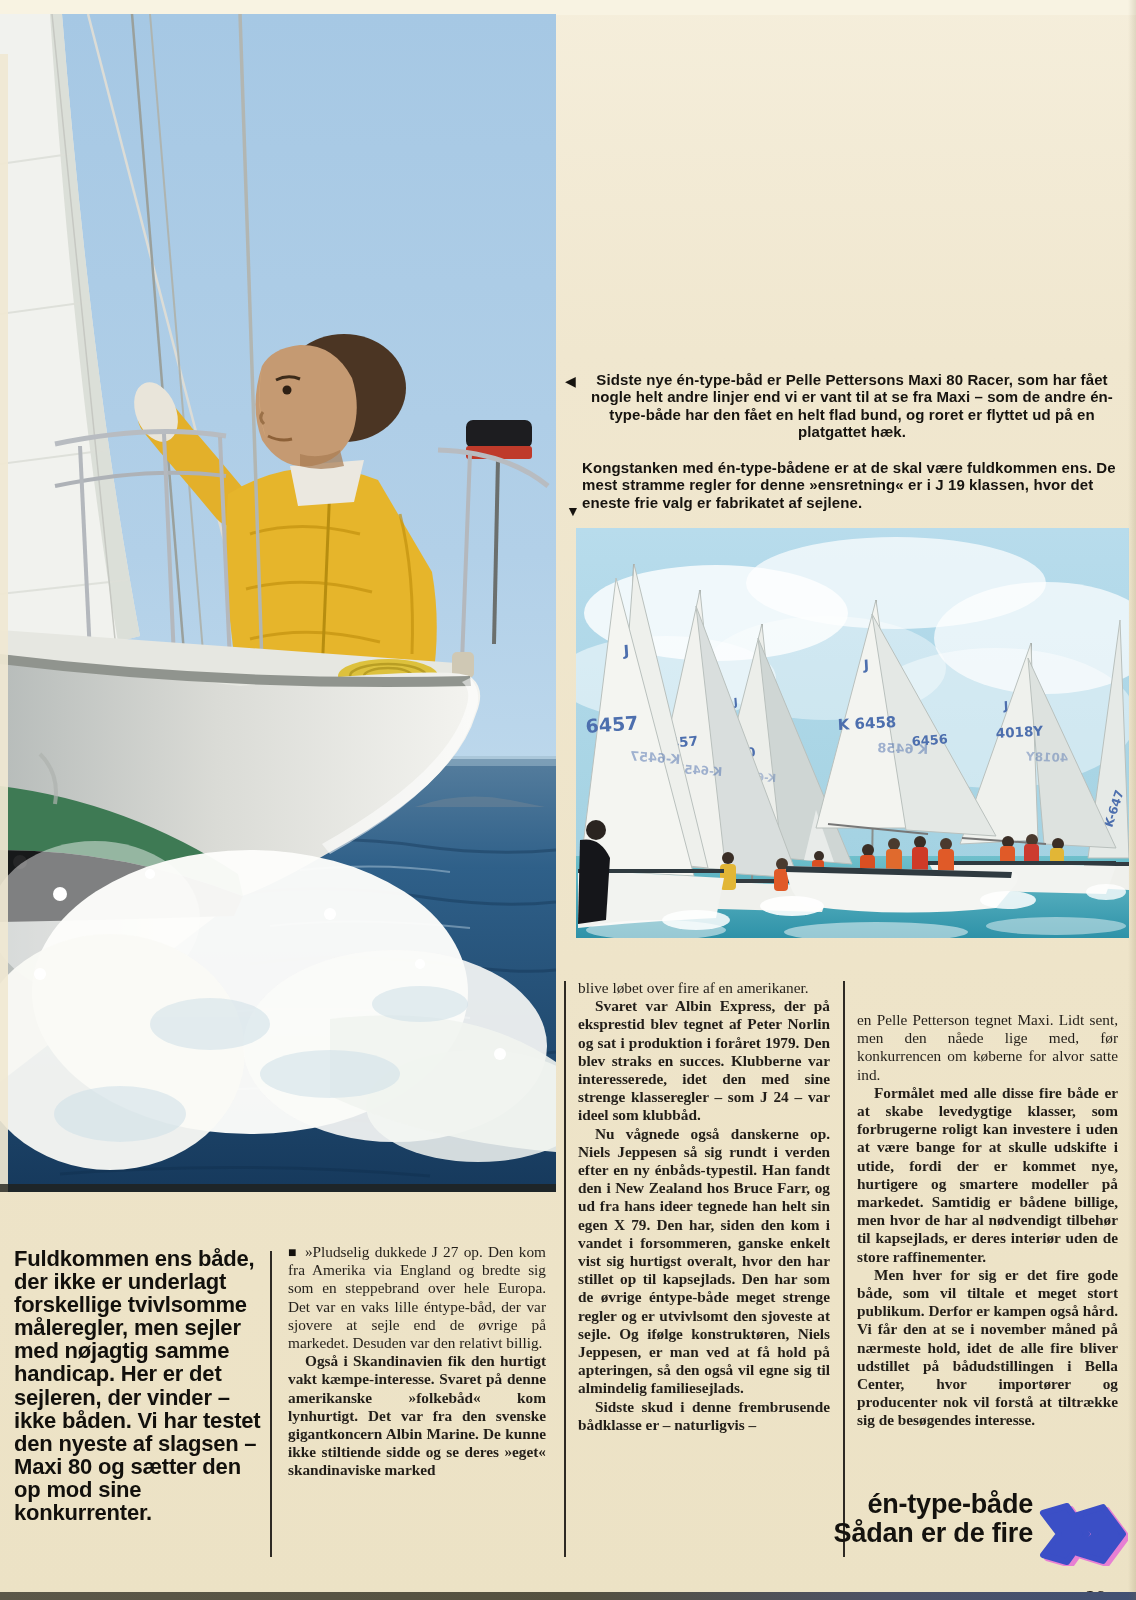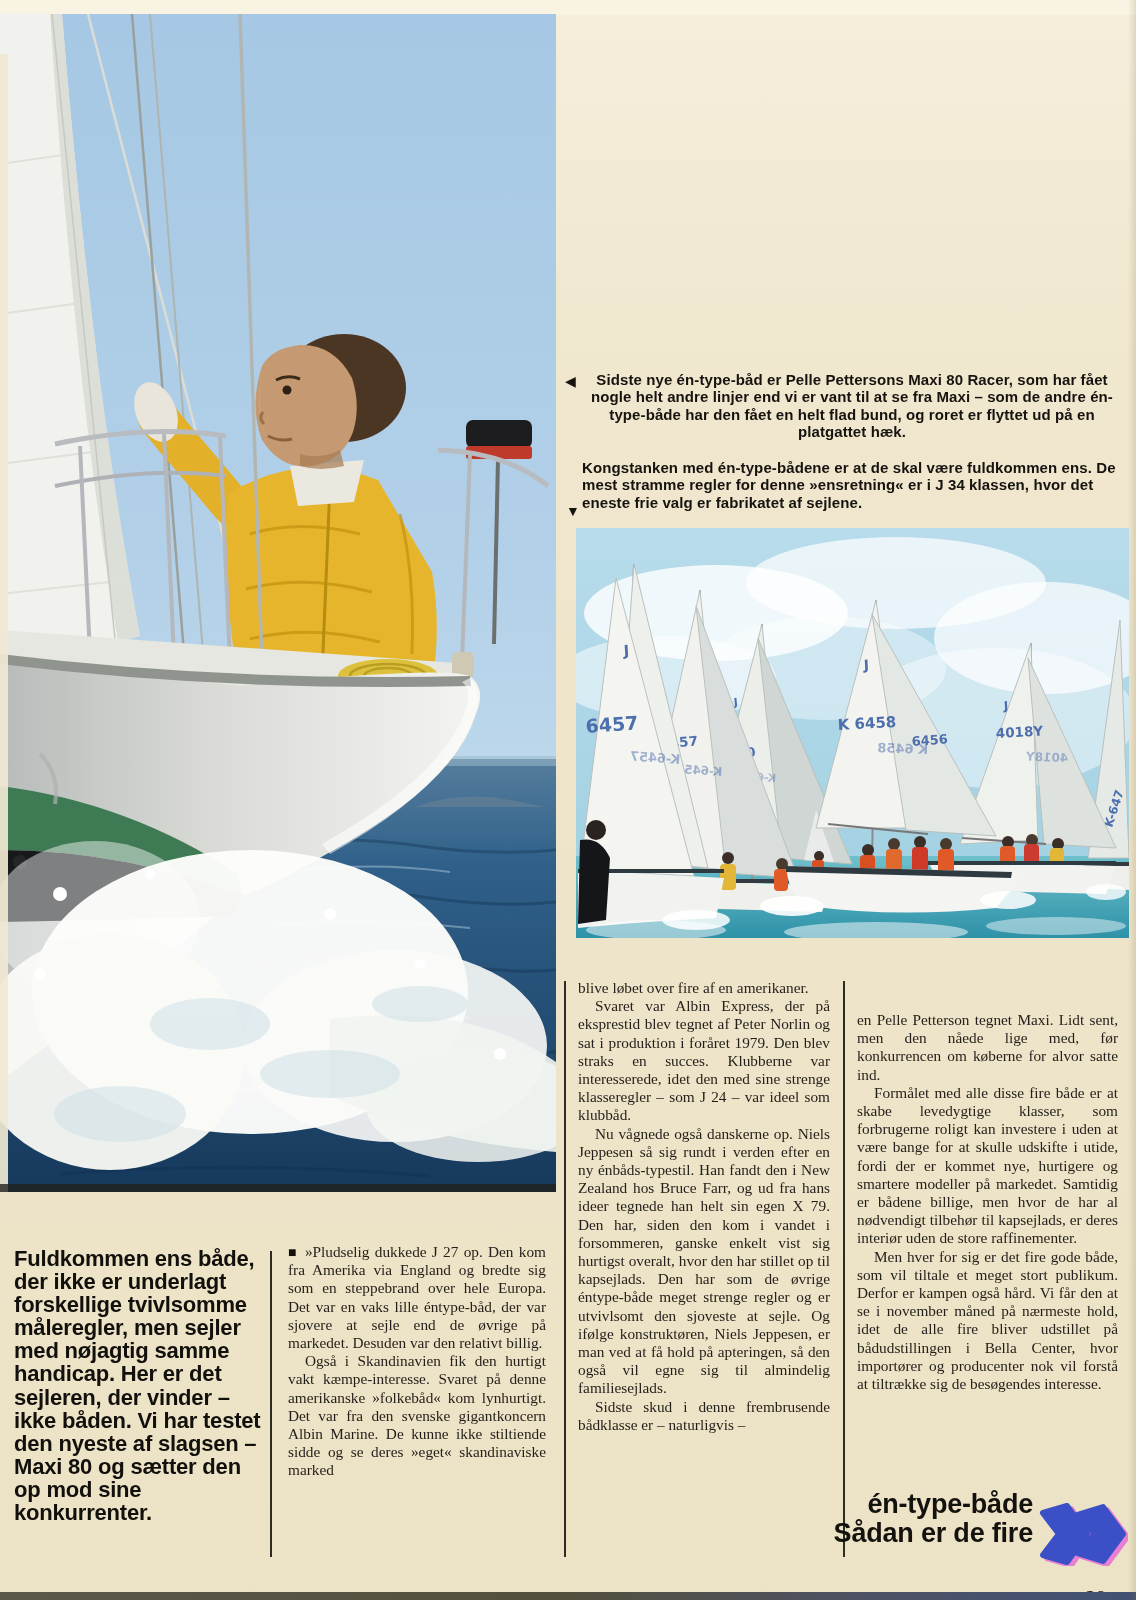--- a/index.html
+++ b/index.html
@@ -28,21 +28,21 @@
 
   .vrule{position:absolute;width:2px;background:#2e2a24;}
   .rule-a{left:270px;top:1251px;height:306px;}
   .rule-b{left:564px;top:981px;height:576px;}
   .rule-c{left:843px;top:981px;height:576px;}
 
   .col{position:absolute;font-family:"Liberation Serif",serif;
     font-size:15.3px;line-height:18.2px;text-align:justify;color:#221e19;
     hyphens:auto;-webkit-hyphens:auto;overflow:hidden;}
   .col p{margin:0;}
-  .col p.ind{text-indent:17px;}
+  .col p.ind{text-indent:17px;font-weight:bold;}
   .col-1{left:288px;top:1243px;width:258px;height:310px;}
   .col-2{left:578px;top:979px;width:252px;height:582px;}
   .col-3{left:857px;top:979px;width:261px;height:512px;margin-top:32px;}
   .bullet{font-family:"Liberation Sans",sans-serif;font-size:14px;margin-right:7px;color:#14110d;}
 
   .footer-heading{position:absolute;left:700px;top:1490px;width:333px;text-align:right;
     font-weight:700;font-size:27px;line-height:29px;color:#14120e;letter-spacing:-.2px;}
   .brand-logo{position:absolute;left:1036px;top:1500px;}
   .page-number{position:absolute;left:1072px;top:1558px;width:48px;text-align:center;
     font-family:"Liberation Serif",serif;font-size:21px;color:#1c1914;margin-top:28px;}
@@ -197,21 +197,21 @@
           <circle cx="500" cy="1040" r="6"></circle>
           <circle cx="40" cy="960" r="6"></circle>
       </g>
     </g>
     <rect x="0" y="40" width="8" height="1138" fill="#f0e8d3" opacity=".92"></rect>
     <rect x="0" y="1170" width="556" height="8" fill="#20201c" opacity=".8"></rect>
   </svg>
 
   <span class="cap-marker marker-left">◀</span>
   <div class="caption caption-1">Sidste nye én-type-båd er Pelle Pettersons Maxi 80 Racer, som har fået nogle helt andre linjer end vi er vant til at se fra Maxi – som de andre én-type-både har den fået en helt flad bund, og roret er flyttet ud på en platgattet hæk.</div>
-  <div class="caption caption-2">Kongstanken med én-type-bådene er at de skal være fuldkommen ens. De mest stramme regler for denne »ensretning« er i J 34 klassen, hvor det eneste frie valg er fabrikatet af sejlene.</div>
+  <div class="caption caption-2">Kongstanken med én-type-bådene er at de skal være fuldkommen ens. De mest stramme regler for denne »ensretning« er i J 19 klassen, hvor det eneste frie valg er fabrikatet af sejlene.</div>
   <span class="cap-marker marker-down">▼</span>
 
   <svg class="photo photo-right" width="553" height="410" viewBox="0 0 553 410">
     <defs>
       <linearGradient id="skyR" x1="0" y1="0" x2="0" y2="1">
         <stop offset="0" stop-color="#b8dcec"></stop>
           <stop offset="1" stop-color="#a3d2e2"></stop>
       </linearGradient>
       <linearGradient id="seaR" x1="0" y1="0" x2="0" y2="1">
         <stop offset="0" stop-color="#6fc0cc"></stop>

